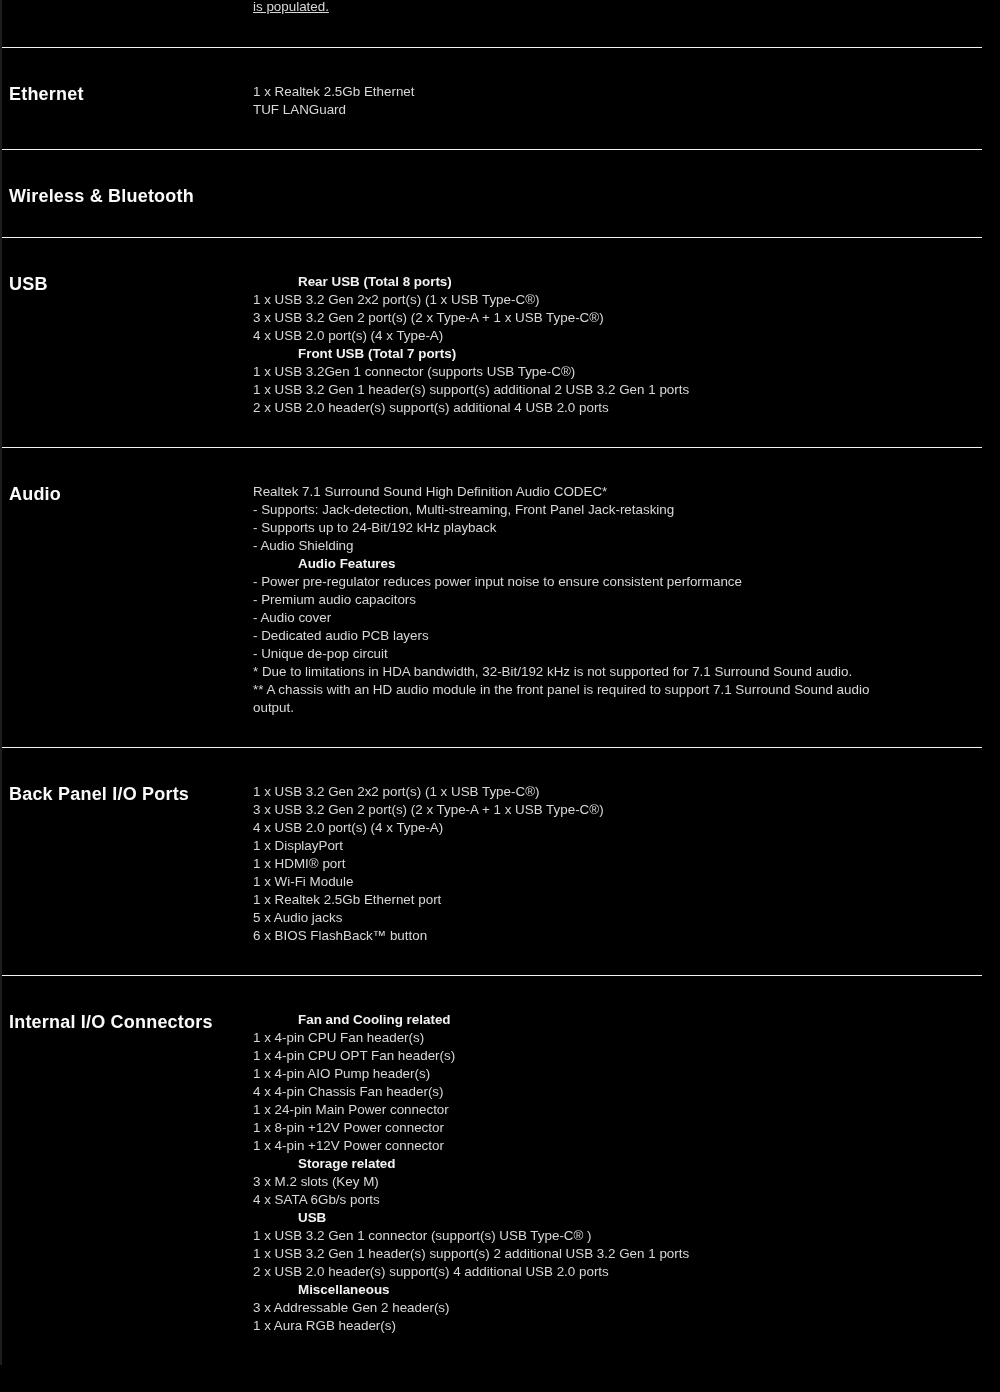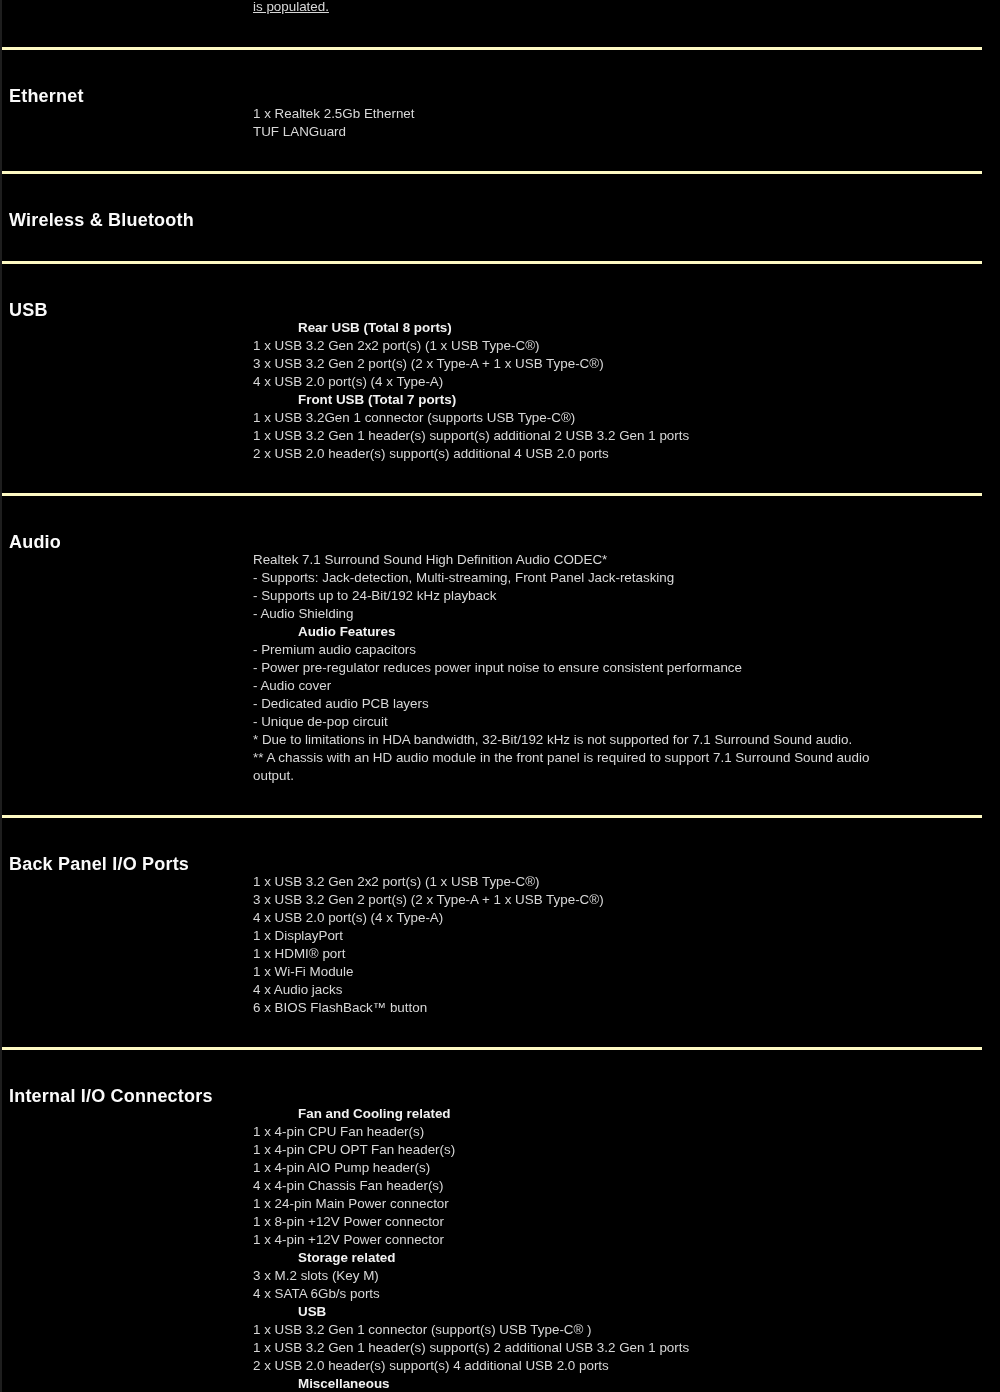--- a/index.html
+++ b/index.html
@@ -22,39 +22,38 @@
   }
   .row-partial .partial-text {
     margin-left: 251px;
     margin-top: -2px;
     font-size: 13.4px;
     line-height: 18px;
     color: #d8d8d8;
   }
   .row {
     display: flex;
-    border-top: 3px solid #fef9c3;
+    border-top: 1px solid #fef9c3;
     padding: 35px 29px 30px 7px;
   }
   .cell-title {
     flex: none;
     width: 244px;
     font-size: 18px;
     line-height: 22px;
     font-weight: 600;
     letter-spacing: 0.2px;
     color: #fafafa;
   }
   .cell-content {
     flex: none;
     width: 700px;
     font-size: 13.4px;
     line-height: 18px;
     color: #d8d8d8;
-    margin-top: 20px;
   }
   .line { white-space: pre-line; }
   .line.bold {
     font-weight: 700;
     color: #f2f2f2;
     padding-left: 45px;
   }
 </style>
 </head>
 <body>
@@ -91,41 +90,42 @@
   </div>
 
   <div class="row">
     <div class="cell-title">Audio</div>
     <div class="cell-content">
         <div class="line">Realtek 7.1 Surround Sound High Definition Audio CODEC*</div>
         <div class="line">- Supports: Jack-detection, Multi-streaming, Front Panel Jack-retasking</div>
         <div class="line">- Supports up to 24-Bit/192 kHz playback</div>
         <div class="line">- Audio Shielding</div>
         <div class="line bold">Audio Features</div>
+        <div class="line">- Power pre-regulator reduces power input noise to ensure consistent performance</div>
         <div class="line">- Premium audio capacitors</div>
-        <div class="line">- Power pre-regulator reduces power input noise to ensure consistent performance</div>
         <div class="line">- Audio cover</div>
         <div class="line">- Dedicated audio PCB layers</div>
         <div class="line">- Unique de-pop circuit</div>
         <div class="line">* Due to limitations in HDA bandwidth, 32-Bit/192 kHz is not supported for 7.1 Surround Sound audio.</div>
         <div class="line">** A chassis with an HD audio module in the front panel is required to support 7.1 Surround Sound audio
 output.</div>
       </div>
   </div>
 
   <div class="row">
     <div class="cell-title">Back Panel I/O Ports</div>
     <div class="cell-content">
         <div class="line">1 x USB 3.2 Gen 2x2 port(s) (1 x USB Type-C®)</div>
         <div class="line">3 x USB 3.2 Gen 2 port(s) (2 x Type-A + 1 x USB Type-C®)</div>
         <div class="line">4 x USB 2.0 port(s) (4 x Type-A)</div>
         <div class="line">1 x DisplayPort</div>
         <div class="line">1 x HDMI® port</div>
         <div class="line">1 x Wi-Fi Module</div>
-        <div class="line">4 x Audio jacks</div>
+        <div class="line">1 x Realtek 2.5Gb Ethernet port</div>
+        <div class="line">5 x Audio jacks</div>
         <div class="line">6 x BIOS FlashBack™ button</div>
       </div>
   </div>
 
   <div class="row">
     <div class="cell-title">Internal I/O Connectors</div>
     <div class="cell-content">
         <div class="line bold">Fan and Cooling related</div>
         <div class="line">1 x 4-pin CPU Fan header(s)</div>
         <div class="line">1 x 4-pin CPU OPT Fan header(s)</div>

